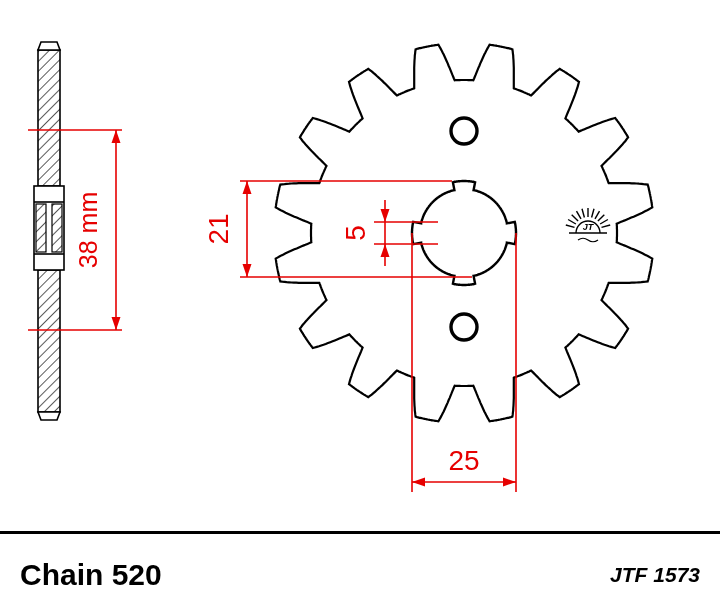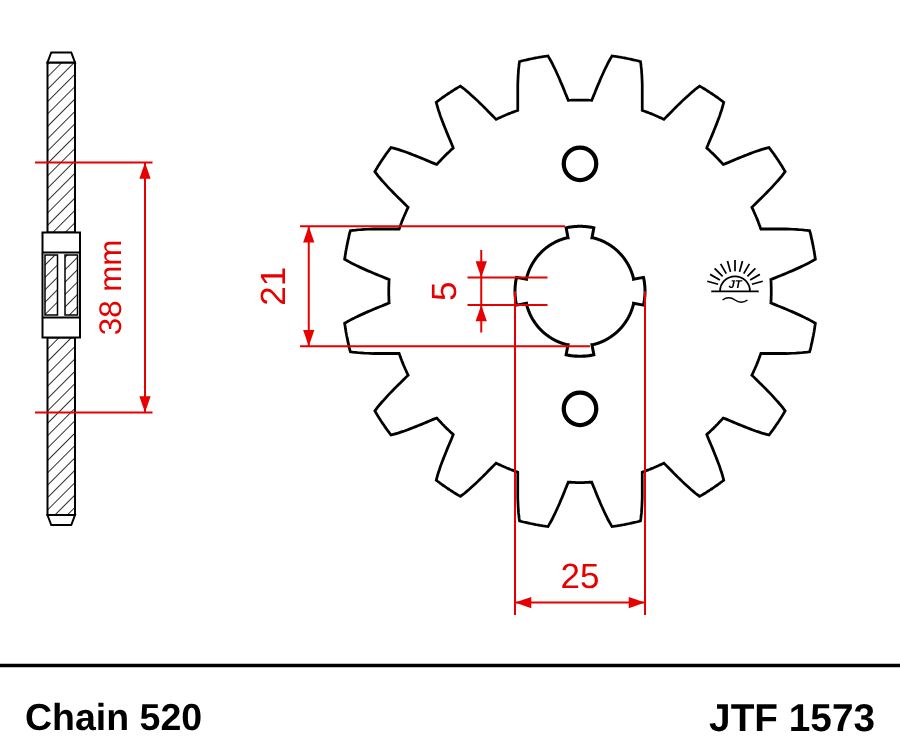--- a/index.html
+++ b/index.html
@@ -11,21 +11,21 @@
   }
   svg { display:block; }
   .dim-text { fill:var(--dim-red); font-family:"Liberation Sans", sans-serif; }
   .footer {
     box-sizing:border-box; height:81px;
     display:flex; align-items:center; justify-content:space-between;
     padding:0 20px; background:var(--bg);
   }
   .divider { height:3px; width:720px; background:var(--ink); }
   .chain { font-size:30px; font-weight:bold; color:var(--ink); }
-  .part  { font-size:31px; font-weight:bold; color:var(--ink); }
+  .part  { font-size:21px; font-weight:bold; color:var(--ink);font-style:italic; }
 </style>
 </head>
 <body>
 
 <div class="canvas">
 
   <svg width="720" height="531" viewBox="0 0 720 531">
     <defs>
       <pattern id="hatch" patternUnits="userSpaceOnUse" width="7" height="7" patternTransform="rotate(45)">
         <line x1="0" y1="0" x2="0" y2="7" stroke="#000000" stroke-width="1.3"></line>

